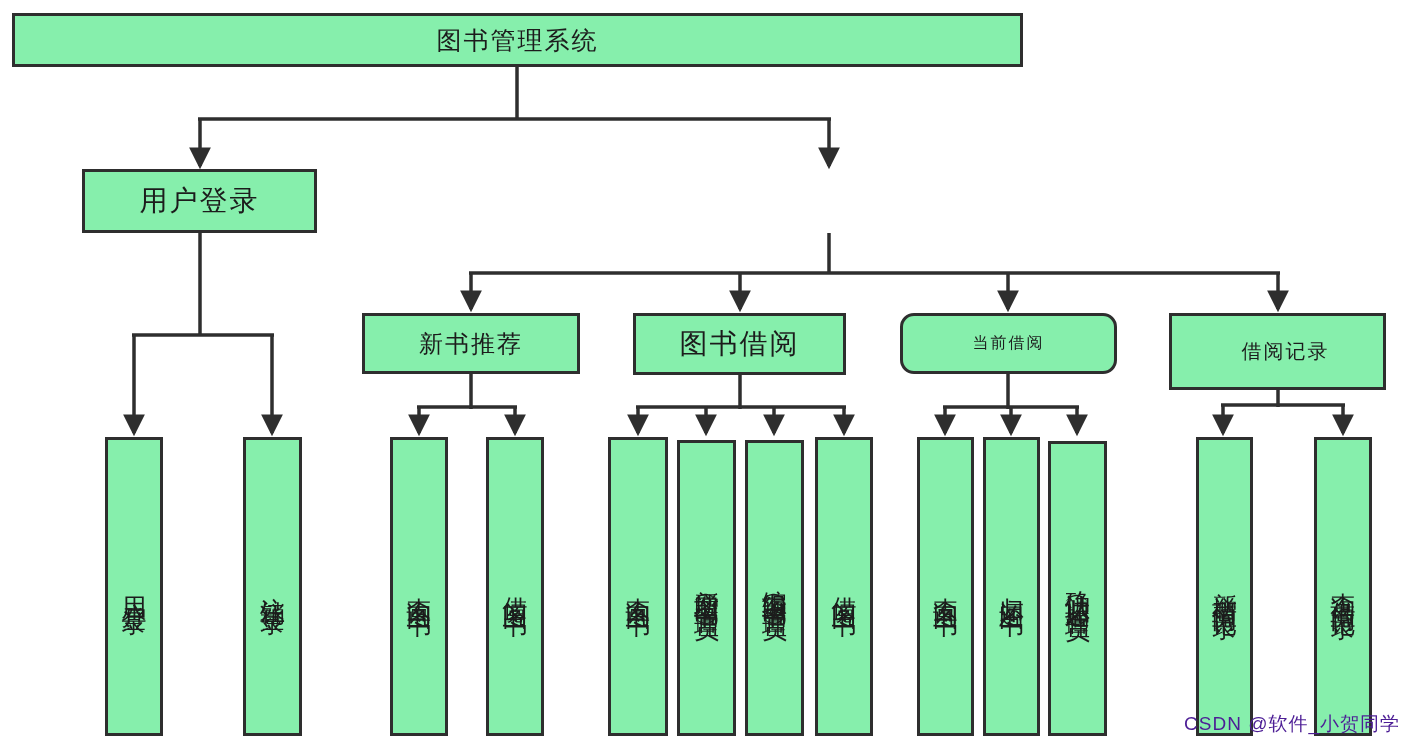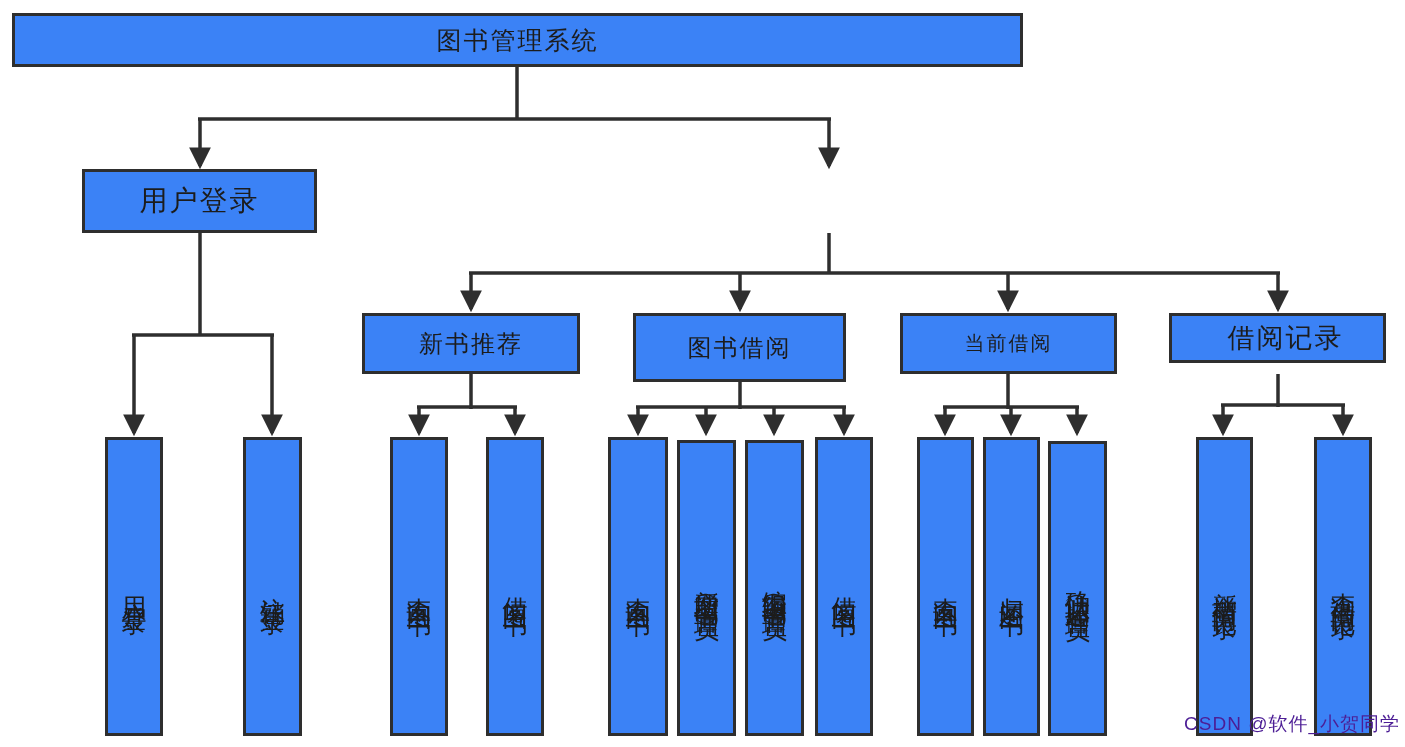--- a/index.html
+++ b/index.html
@@ -19,21 +19,21 @@
     position: absolute;
     left: 0;
     top: 0;
     width: 1405px;
     height: 747px;
   }
   .box {
     position: absolute;
     box-sizing: border-box;
     border: 3px solid #2e2e2e;
-    background: #3b82f6;
+    background: #86efac;
     display: flex;
     align-items: center;
     justify-content: center;
     color: #1c1c1c;
   }
   .h-box .label {
     letter-spacing: 2px;
     white-space: nowrap;
   }
   .v-box .label {
@@ -45,23 +45,23 @@
   .v-box.tight .label {
     letter-spacing: 4px;
   }
   
   #box-root            { left: 12px;   top: 13px;  width: 1011px; height: 54px;  font-size: 25px; }
   
   #box-user-login      { left: 82px;   top: 169px; width: 235px;  height: 64px;  font-size: 28px; }
   #box-book-mgmt       { left: 712px;  top: 169px; width: 235px;  height: 64px;  font-size: 28px; }
   
   #box-new-books       { left: 362px;  top: 313px; width: 218px;  height: 61px;  font-size: 24px; }
-  #box-book-borrow     { left: 633px;  top: 313px; width: 213px;  height: 69px;  font-size: 24px; font-family: Liberation Serif, serif; }
-  #box-current-borrow  { left: 900px;  top: 313px; width: 217px;  height: 61px;  font-size: 20px; }
-  #box-borrow-records  { left: 1169px; top: 313px; width: 217px;  height: 50px;  font-size: 27px; padding-left: 16px; }
+  #box-book-borrow     { left: 633px;  top: 313px; width: 213px;  height: 62px;  font-size: 28px; font-family: Liberation Serif, serif; }
+  #box-current-borrow  { left: 900px;  top: 313px; width: 217px;  height: 61px;  font-size: 16px; border-radius: 14px; }
+  #box-borrow-records  { left: 1169px; top: 313px; width: 217px;  height: 77px;  font-size: 20px; padding-left: 16px; }
   
   .v-box { font-size: 25px; top: 437px; height: 299px; }
   #leaf-user-login     { left: 105px;  width: 58px; }
   #leaf-logout         { left: 243px;  width: 59px; }
   #leaf-new-query      { left: 390px;  width: 58px; }
   #leaf-new-borrow     { left: 486px;  width: 58px; }
   #leaf-bb-query       { left: 608px;  width: 60px; }
   #leaf-bb-add         { left: 677px;  width: 59px; top: 440px; height: 296px; }
   #leaf-bb-edit        { left: 745px;  width: 59px; top: 440px; height: 296px; }
   #leaf-bb-borrow      { left: 815px;  width: 58px; }

